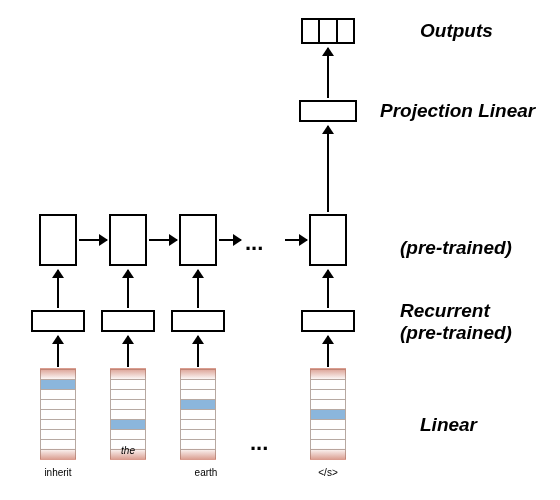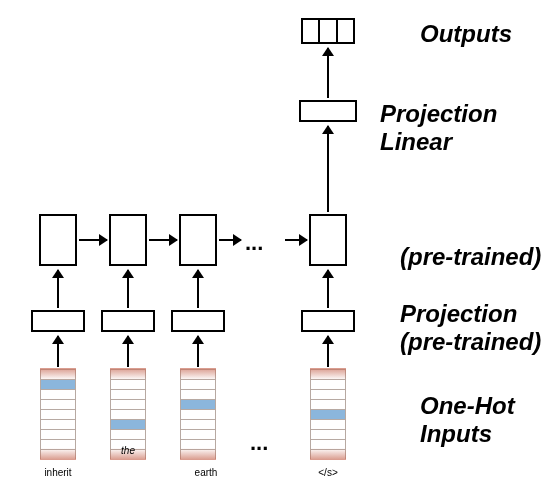--- a/index.html
+++ b/index.html
@@ -8,21 +8,21 @@
     background: #fff;
     width: 560px;
     height: 500px;
     position: relative;
     overflow: hidden;
   }
   .label {
     position: absolute;
     font-style: italic;
     font-weight: bold;
-    font-size: 24px;
+    font-size: 19px;
     color: #000;
     line-height: 1.18;
   }
   .word-label {
     position: absolute;
     font-family: Arial, Helvetica, sans-serif;
     font-size: 10px;
     color: #000;
     text-align: center;
   }
@@ -154,26 +154,26 @@
 </head>
 <body>
 
 <div class="label" style="left:420px; top:20px;">Outputs</div>
 <div class="label" style="left:380px; top:100px;">Projection Linear</div>
 <div class="label" style="left:400px; top:215px;">
   <br>
   <span>(pre-trained)</span>
 </div>
 <div class="label" style="left:400px; top:300px;">
-  <span>Projection</span><br>
+  <span>Recurrent</span><br>
   <span>(pre-trained)</span>
 </div>
 <div class="label" style="left:420px; top:392px;">
-  <span>One-Hot</span><br>
-  <span>Inputs</span>
+  <br>
+  <span>Linear</span>
 </div>
 
 <div class="ellipsis" style="left:245px; top:230px;">...</div>
 <div class="ellipsis" style="left:250px; top:430px;">...</div>
 
 <div id="diagram">
     <div class="onehot" style="left: 40px; top: 369px;">
       <div class="cell"></div>
       <div class="cell hot"></div>
       <div class="cell"></div>

